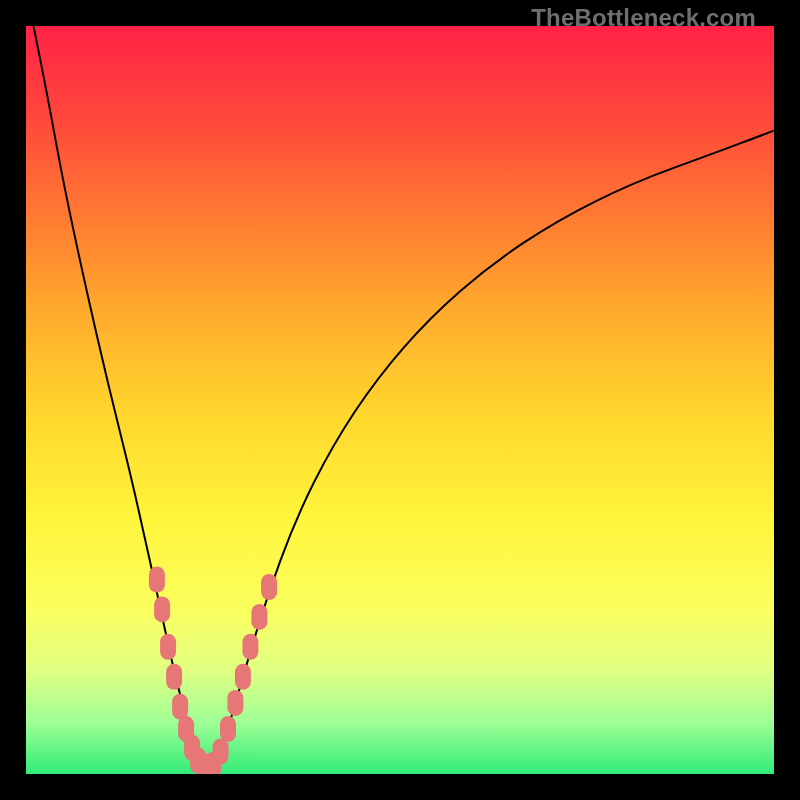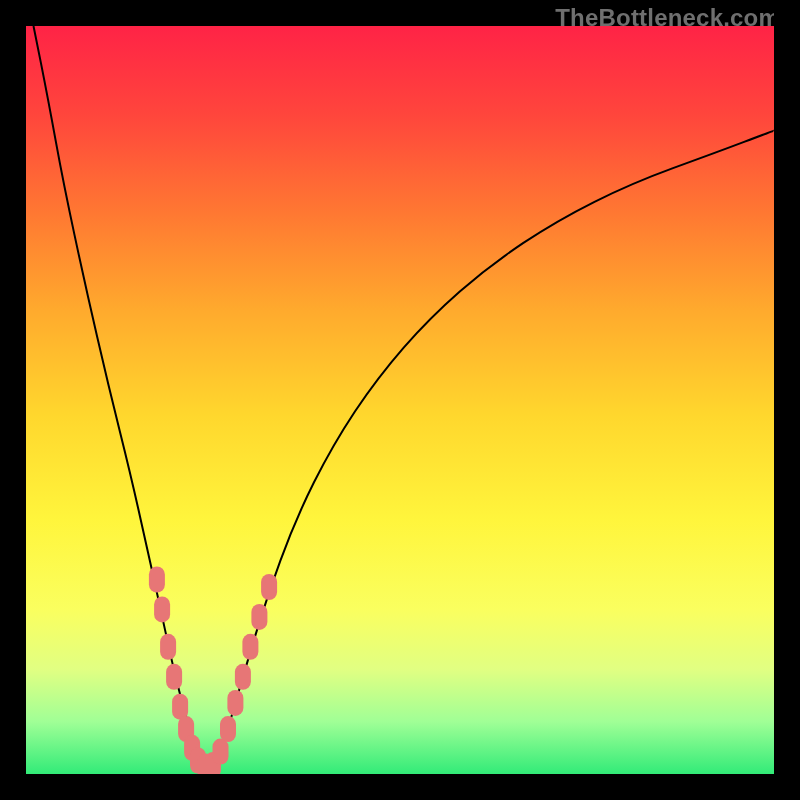--- a/index.html
+++ b/index.html
@@ -27,21 +27,21 @@
       rgb(250, 255, 95) 78%,
       rgb(225, 255, 130) 86%,
       rgb(160, 255, 150) 93%,
       rgb(50, 235, 120) 100%
     );
     box-sizing: border-box;
   }
   .watermark {
     position: absolute;
     top: 4px;
-    right: 20px;
+    right: 44px;
     font-size: 24px;
     font-weight: 600;
     color: #6f6f6f;
     letter-spacing: 0.2px;
   }
   svg.curve {
     position: absolute;
     left: 0;
     top: 0;
     width: 748px;

